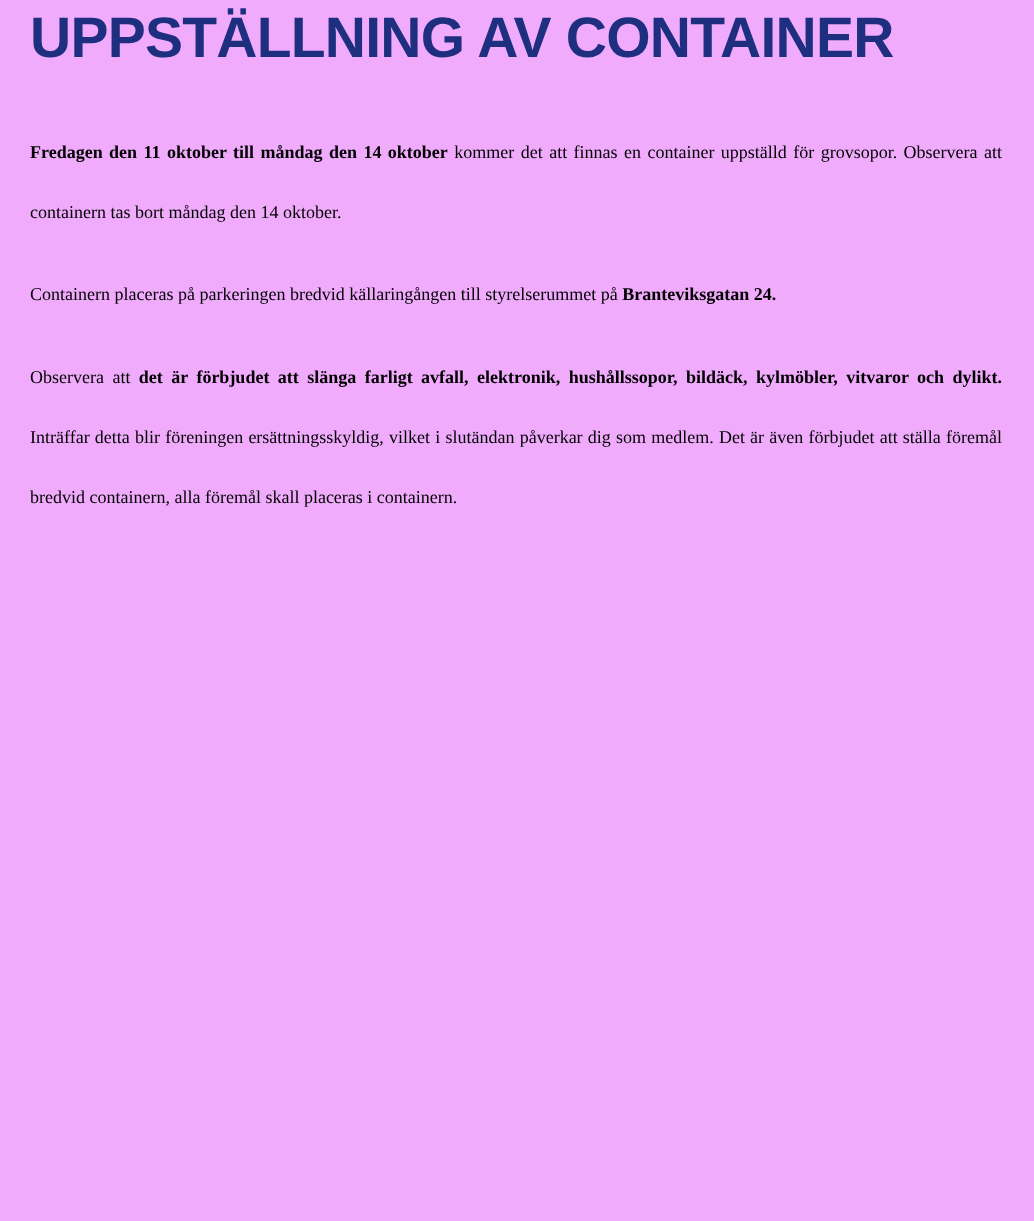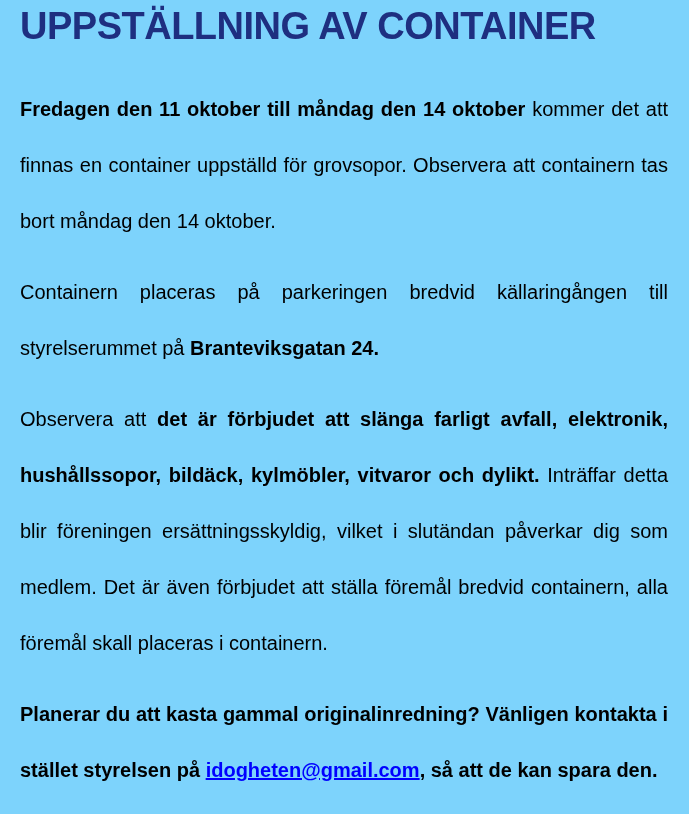--- a/index.html
+++ b/index.html
@@ -11,36 +11,36 @@
   body {
     width: 689px;
     height: 814px;
     overflow: hidden;
   }
   .doc {
     box-sizing: border-box;
     width: 689px;
     height: 814px;
     padding: 6px 21px 0 20px;
-    background: #7dd3fc;
+    background: #f0abfc;
   }
   .doc-title {
     font-family: "Liberation Sans", sans-serif;
     font-weight: bold;
     font-size: 38px;
     letter-spacing: -0.5px;
     color: #1e2f80;
     margin: 0 0 33px 0;
     line-height: 1.1;
     white-space: nowrap;
   }
   .para {
-    font-family: Liberation Sans, sans-serif;
-    font-size: 20px;
-    line-height: 56px;
+    font-family: Liberation Serif, serif;
+    font-size: 12px;
+    line-height: 40px;
     color: #000000;
     text-align: justify;
     margin: 0 0 15px 0;
   }
   .para .bold {
     font-weight: bold;
   }
   .para.all-bold {
     font-weight: bold;
   }
@@ -64,17 +64,16 @@
 
   <h1 class="doc-title">UPPSTÄLLNING AV CONTAINER</h1>
 
   <p class="para"><span class="bold">Fredagen den 11 oktober till måndag den 14 oktober</span><span> kommer det att finnas en container uppställd för grovsopor. Observera att containern tas bort måndag den 14 oktober.</span></p>
 
   <p class="para"><span>Containern placeras på parkeringen bredvid källaringången till styrelserummet på </span><span class="bold">Branteviksgatan 24.</span></p>
 
   <p class="para"><span>Observera att </span><span class="bold">det är förbjudet att slänga farligt avfall, elektronik, hushållssopor, bildäck, kylmöbler, vitvaror och dylikt.</span><span> Inträffar detta blir föreningen ersättningsskyldig, vilket i slutändan påverkar dig som medlem. Det är även förbjudet att ställa föremål bredvid containern, alla föremål skall placeras i containern.</span></p>
 
 
-  <p class="para all-bold"><span>Planerar du att kasta gammal originalinredning? Vänligen kontakta i stället styrelsen på </span><a class="email-link" href="#">idogheten@gmail.com</a><span>, så att de kan spara den.</span></p>
 
 
 
 </div>
 
 </body></html>

